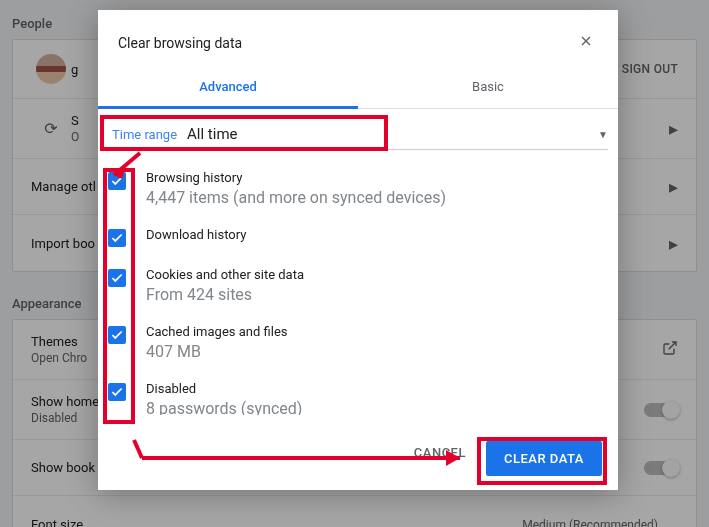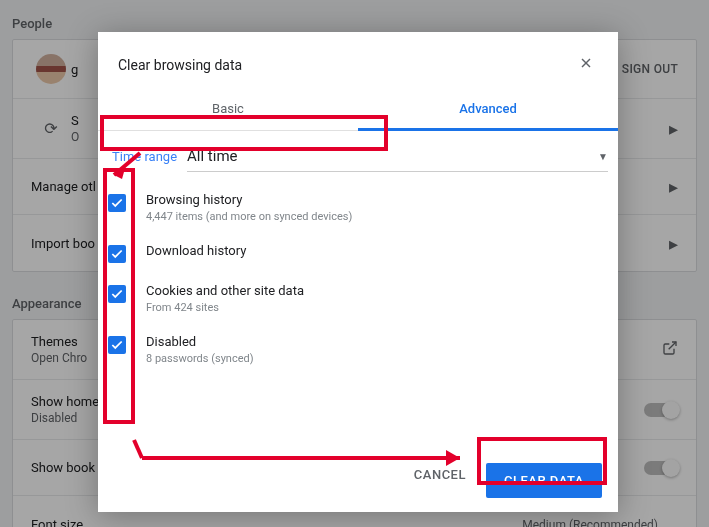--- a/index.html
+++ b/index.html
@@ -19,21 +19,21 @@
 .row-action { color: #5f6368; }
 .avatar { width: 30px; height: 30px; border-radius: 50%; background: linear-gradient(#d9b099 40%, #b04f42 40% 60%, #f4c7a1 60%); }
 .signout { font-size: 12px; color: #5f6368; font-weight: 500; letter-spacing: 0.3px; }
 .chev { font-size: 18px; color: #5f6368; }
 .sync-icon { font-size: 16px; }
 .ext-icon { font-size: 15px; }
 .toggle { width: 34px; height: 14px; background: #bdbdbd; border-radius: 10px; position: relative; }
 .toggle::after { content:''; position:absolute; width:18px; height:18px; background:#fafafa; border-radius:50%; top:-2px; right:-2px; box-shadow:0 1px 3px rgba(0,0,0,0.3); }
 
 
-.dialog { position: absolute; left: 98px; top: 32px; width: 520px; height: 480px; background: #fff; z-index: 10; box-shadow: 0 4px 30px rgba(0,0,0,0.3); display: flex; flex-direction: column; }
+.dialog { position: absolute; left: 98px; top: 10px; width: 520px; height: 480px; background: #fff; z-index: 10; box-shadow: 0 4px 30px rgba(0,0,0,0.3); display: flex; flex-direction: column; }
 .dialog-header { display: flex; align-items: center; padding: 18px 20px 10px; }
 .dialog-title { font-size: 14px; color: #202124; flex: 1; }
 .dialog-close { font-size: 18px; color: #5f6368; cursor: pointer; padding: 4px; }
 .tabs { display: flex; border-bottom: 1px solid #e0e0e0; }
 .tab { flex: 1; text-align: center; padding: 12px 0; font-size: 13px; color: #5f6368; cursor: pointer; }
 .tab.active { color: #1a73e8; font-weight: 500; border-bottom: 3px solid #1a73e8; margin-bottom: -1px; }
 
 .dialog-body { flex: 1; position: relative; overflow: hidden; padding: 0 4px 0 8px; }
 .scroll-area { position: absolute; top: 0; left: 8px; right: 4px; bottom: 0; overflow-y: auto; }
 .scroll-area::-webkit-scrollbar { width: 12px; }
@@ -44,21 +44,21 @@
 .timerange-label { font-size: 13px; color: #3b82f6; }
 .select { flex: 1; display: flex; align-items: center; border-bottom: 1px solid #ccc; padding: 6px 0; cursor: pointer; }
 .select-val { flex: 1; font-size: 15px; color: #202124; }
 .select-arrow { color: #5f6368; font-size: 10px; }
 
 .opt { display: flex; align-items: flex-start; padding: 10px 6px 10px 2px; gap: 20px; }
 .cb { width: 18px; height: 18px; background: #1a73e8; border-radius: 2px; display: flex; align-items: center; justify-content: center; flex-shrink: 0; margin-top: 2px; cursor: pointer; }
 .cb svg { width: 14px; height: 14px; }
 .opt-text { flex: 1; }
 .opt-title { font-size: 13px; color: #202124; }
-.opt-sub { font-size: 11px; color: #80868b; margin-top: 3px; }
+.opt-sub { font-size: 16px; color: #80868b; margin-top: 3px; }
 
 .dialog-footer { display: flex; justify-content: flex-end; align-items: center; gap: 8px; padding: 14px 16px; }
 .btn-cancel { background: none; border: none; font-size: 13px; font-weight: 500; color: #5f6368; letter-spacing: 0.5px; padding: 8px 12px; cursor: pointer; }
 .btn-clear { background: #1a73e8; border: none; color: #fff; font-size: 13px; font-weight: 500; letter-spacing: 0.5px; padding: 10px 18px; cursor: pointer; border-radius: 2px; margin-top: 12px; }
 
 
 .anno { position: absolute; z-index: 20; pointer-events: none; }
 .box { border: 4px solid #e3002b; }
 </style>
 </head>
@@ -141,22 +141,22 @@
   <div class="dialog-header">
     <div class="dialog-title">Clear browsing data</div>
     <div class="dialog-close">
       <svg width="16" height="16" viewBox="0 0 24 24" fill="none" stroke="#5f6368" stroke-width="2">
           <line x1="18" y1="6" x2="6" y2="18"></line>
           <line x1="6" y1="6" x2="18" y2="18"></line>
         </svg>
     </div>
   </div>
   <div class="tabs">
+    <div class="tab active">Advanced</div>
     <div class="tab">Basic</div>
-    <div class="tab active">Advanced</div>
   </div>
   <div class="dialog-body">
     <div class="scroll-area">
       <div class="timerange">
         <div class="timerange-label">Time range</div>
         <div class="select">
           <div class="select-val">All time</div>
           <div class="select-arrow">▼</div>
         </div>
       </div>
@@ -193,20 +193,31 @@
           <div class="opt-sub">From 424 sites</div>
         </div>
       </div>
       <div class="opt">
         <div class="cb">
             <svg viewBox="0 0 24 24" fill="none" stroke="#fff" stroke-width="3">
               <polyline points="20 6 9 17 4 12"></polyline>
             </svg>
           </div>
         <div class="opt-text">
+          <div class="opt-title">Cached images and files</div>
+          <div class="opt-sub">407 MB</div>
+        </div>
+      </div>
+      <div class="opt">
+        <div class="cb">
+            <svg viewBox="0 0 24 24" fill="none" stroke="#fff" stroke-width="3">
+              <polyline points="20 6 9 17 4 12"></polyline>
+            </svg>
+          </div>
+        <div class="opt-text">
           <div class="opt-title">Disabled</div>
           <div class="opt-sub">8 passwords (synced)</div>
         </div>
       </div>
       <div class="opt">
         
         
       </div>
     </div>
   </div>

